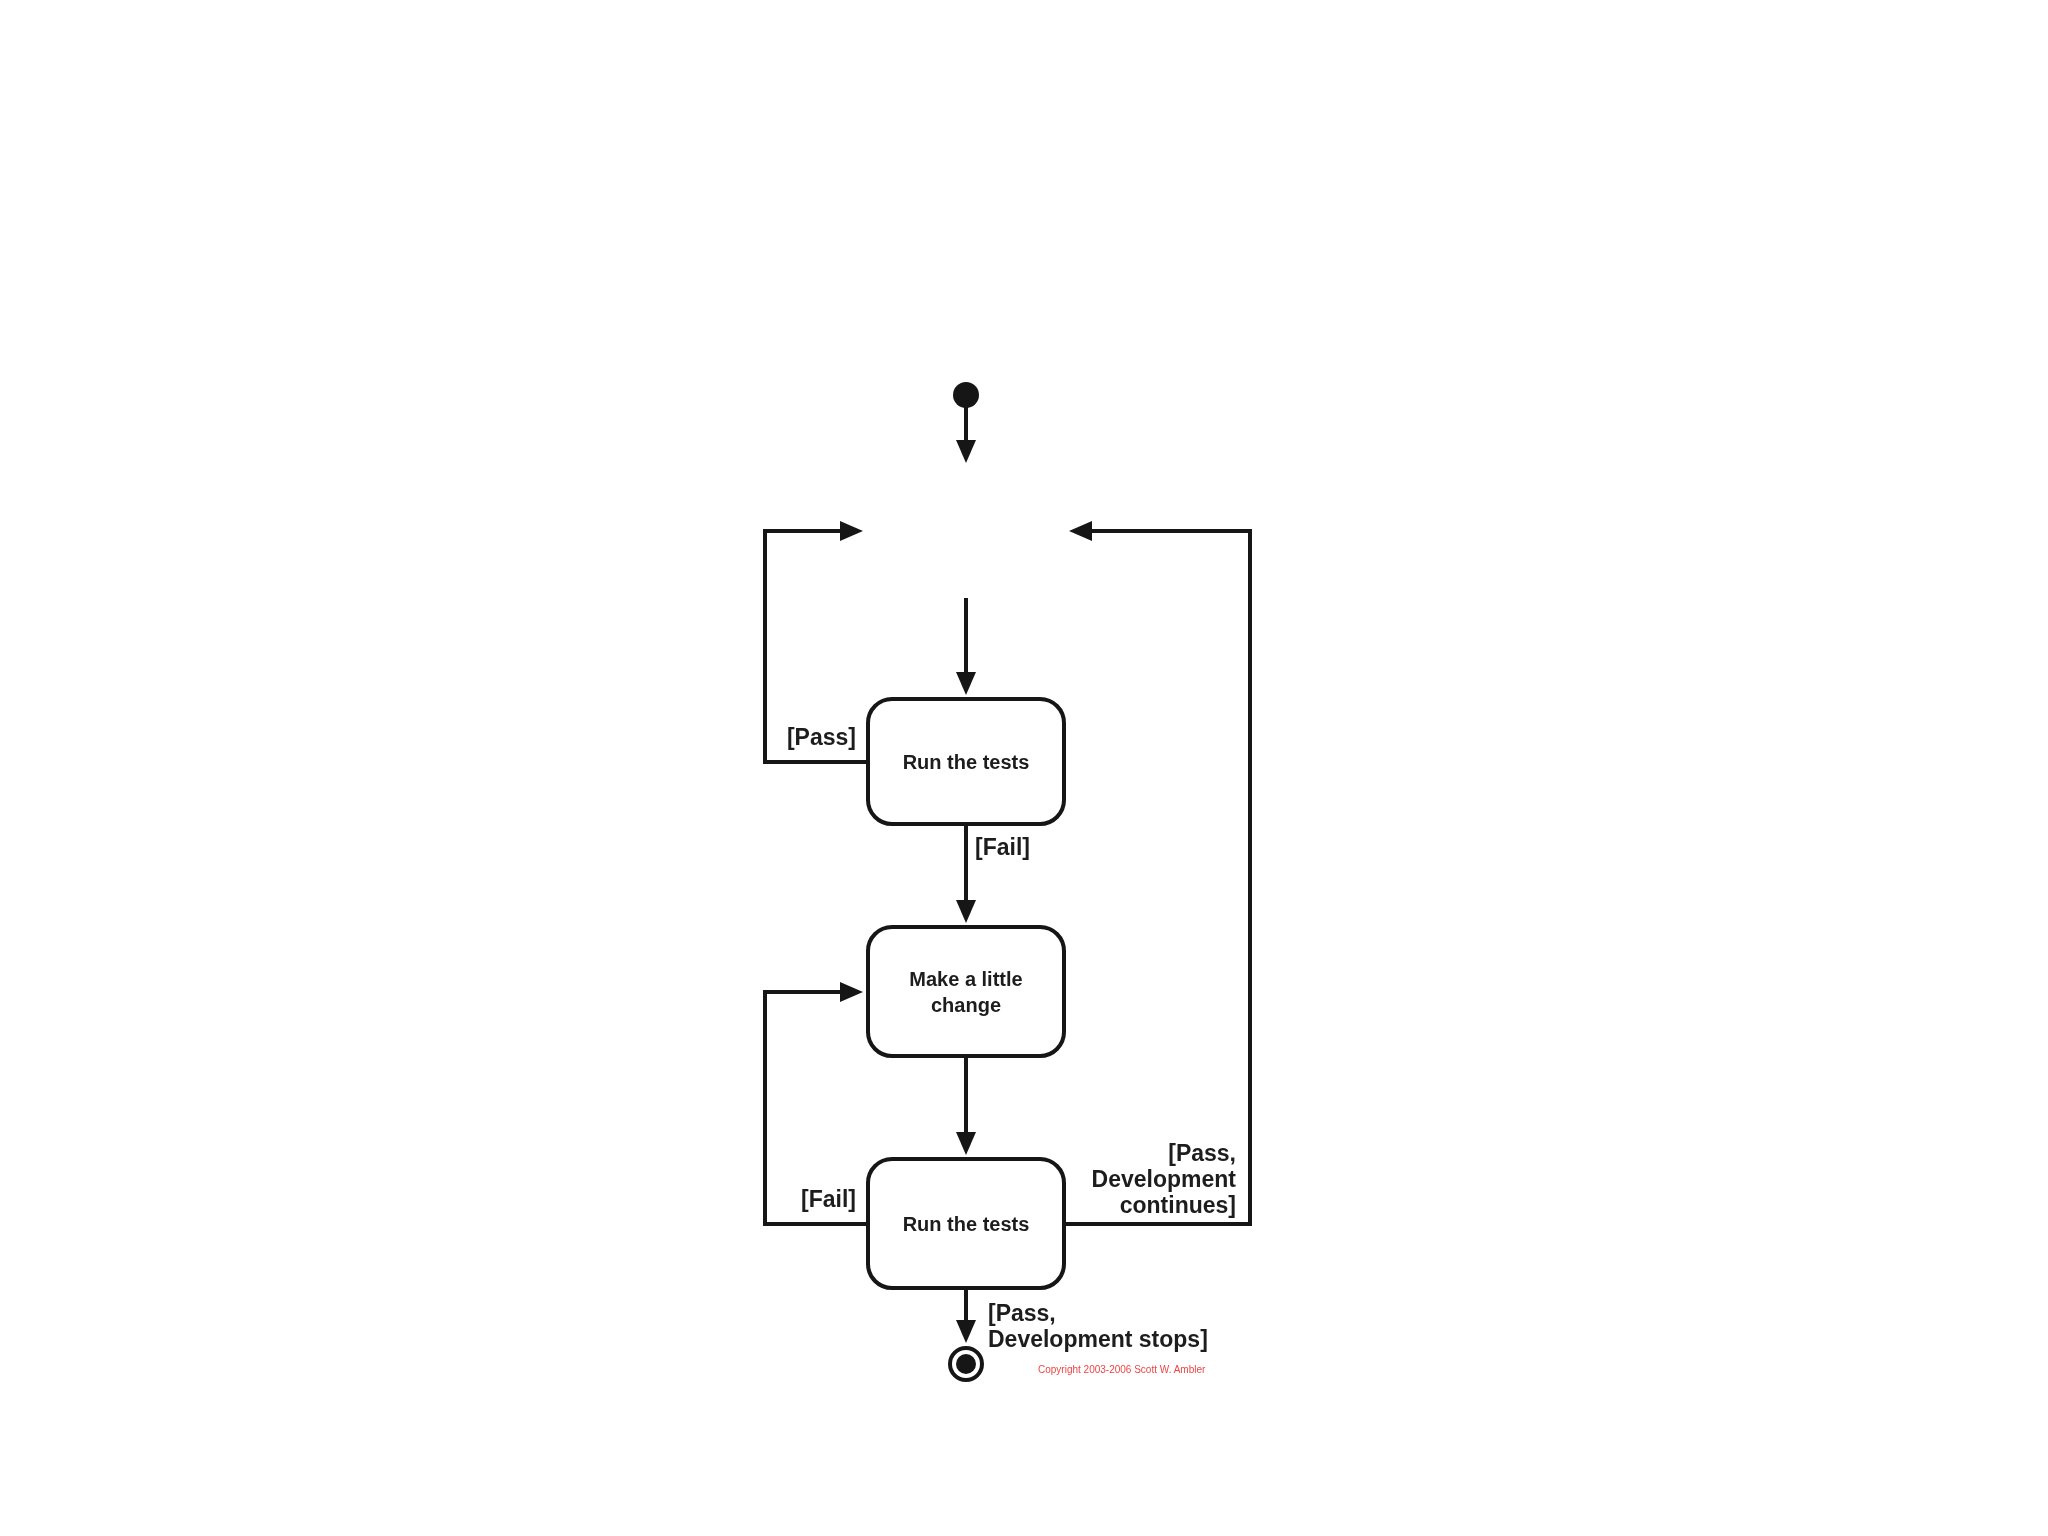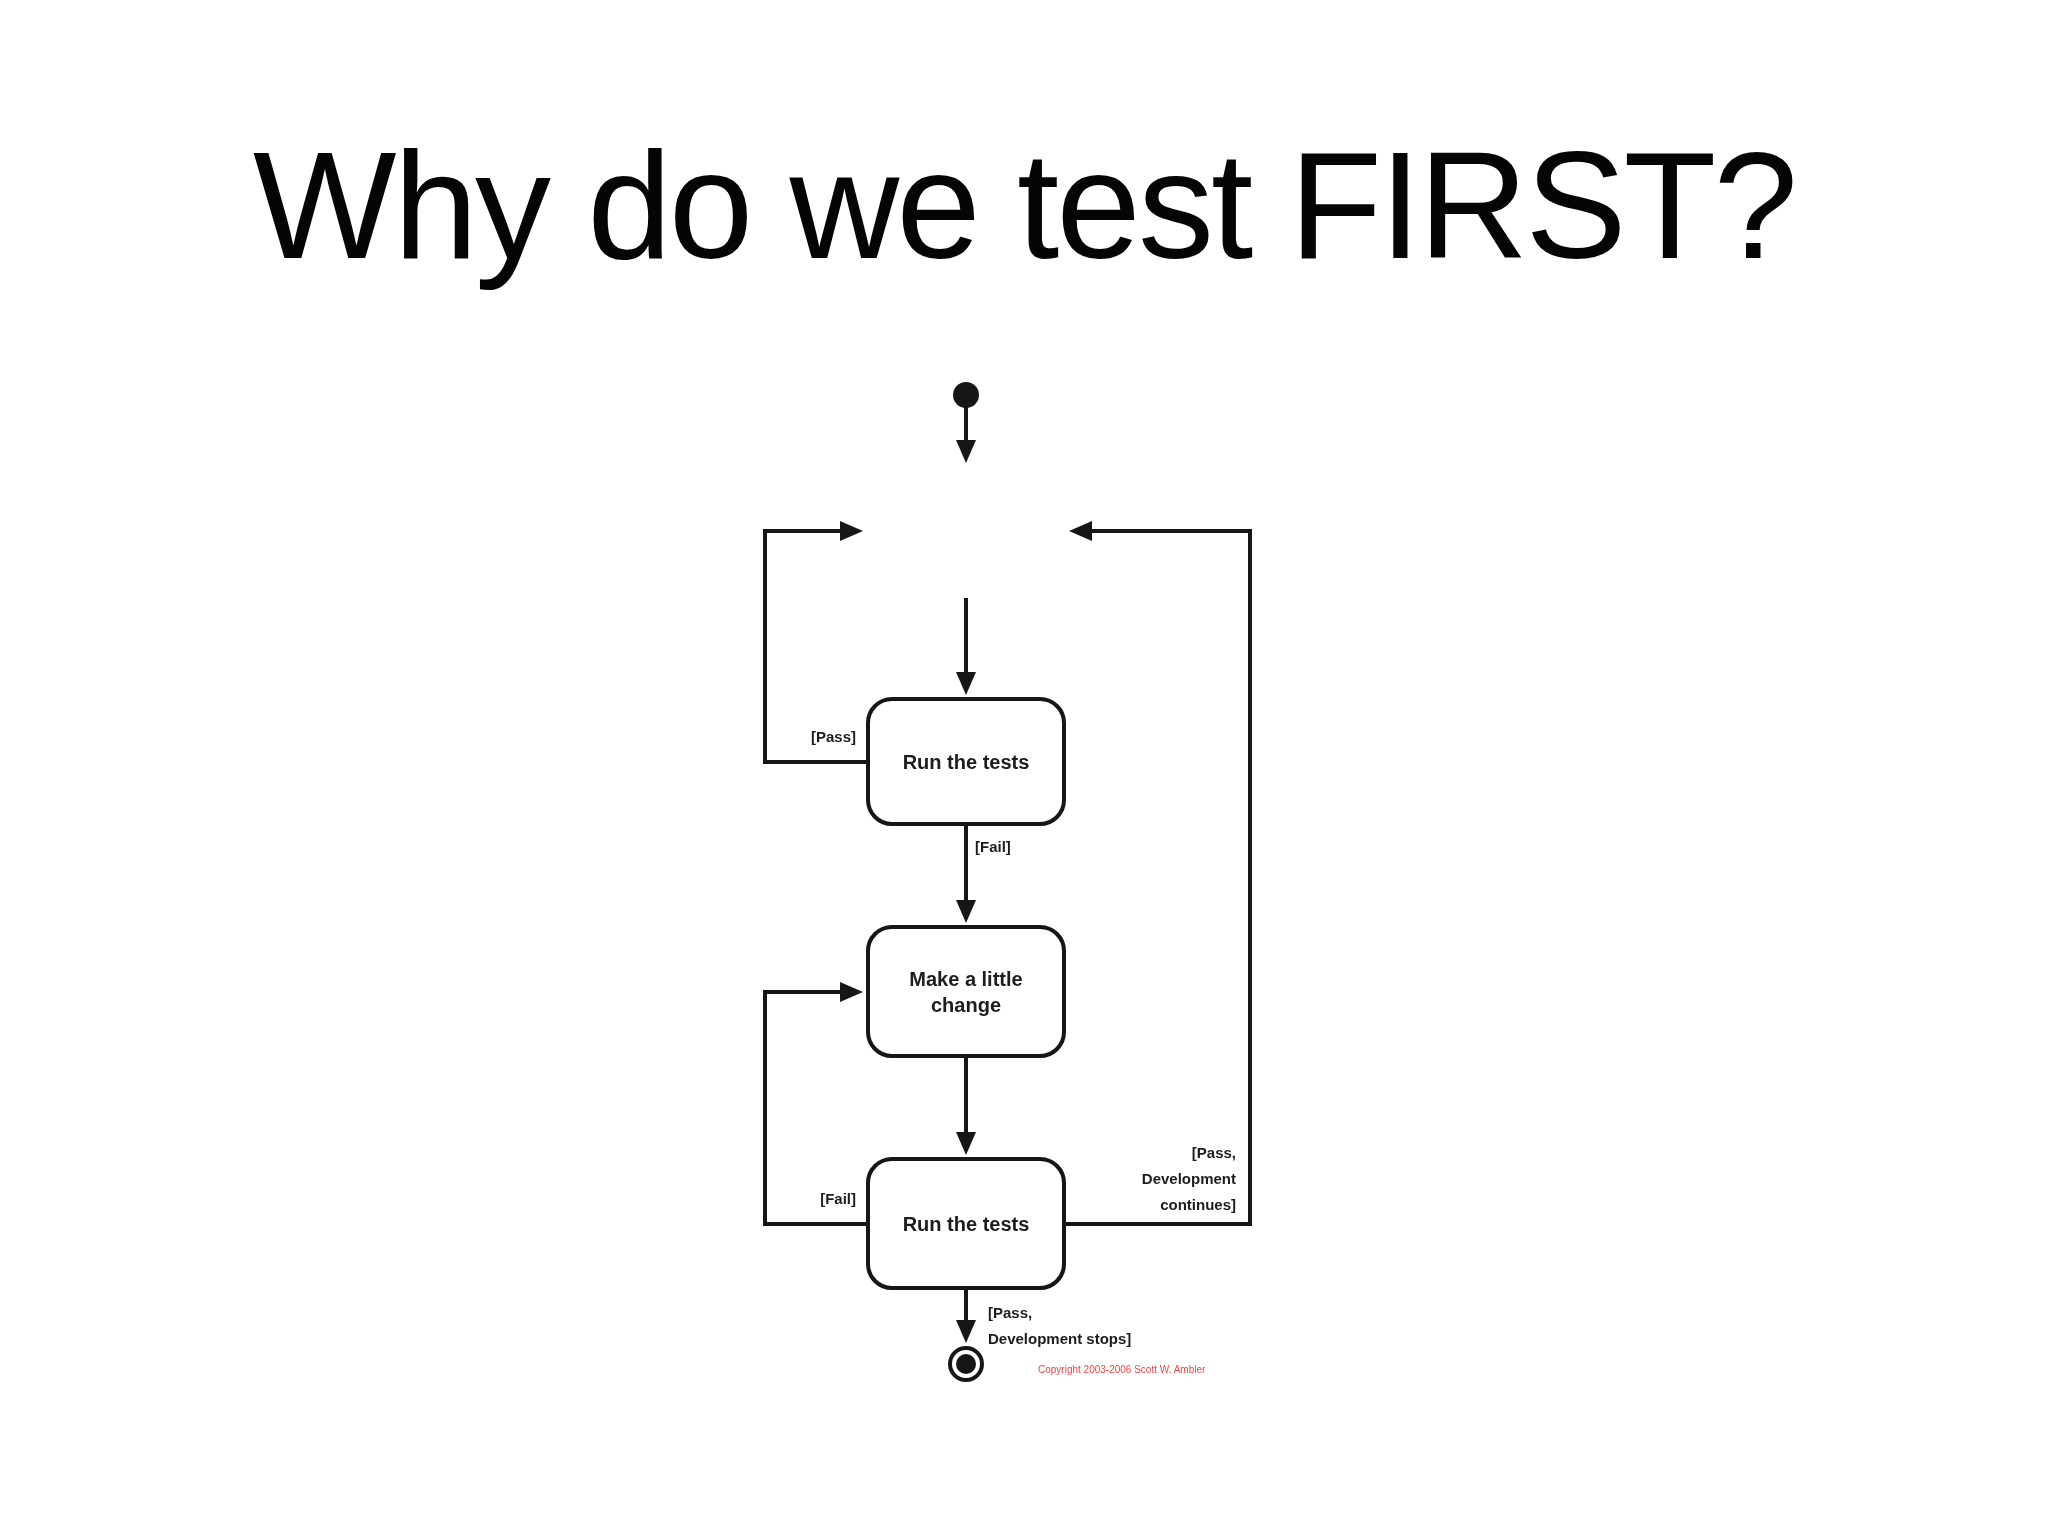--- a/index.html
+++ b/index.html
@@ -42,21 +42,21 @@
     color: #1d1d1d;
     line-height: 26px;
     padding: 0 10px;
   }
   .box-add-test   { top: 465px;  height: 133px; }
   .box-run-1     { top: 697px;  height: 129px; }
   .box-make-change{ top: 925px;  height: 133px; }
   .box-run-2     { top: 1157px; height: 133px; }
   .edge-label {
     position: absolute;
-    font-size: 15px;
+    font-size: 23px;
     font-weight: 700;
     color: #1d1d1d;
     line-height: 26px;
     white-space: pre-line;
   }
   .lbl-pass        { top: 724px;  right: 1192px; text-align: right; }
   .lbl-fail-1      { top: 834px;  left: 975px;  text-align: left; }
   .lbl-fail-2      { top: 1186px; right: 1192px; text-align: right; }
   .lbl-pass-cont   { top: 1140px; right: 812px; text-align: right; }
   .lbl-pass-stops  { top: 1300px; left: 988px;  text-align: left; }
@@ -68,21 +68,20 @@
     font-weight: 400;
     color: #ef4444;
     white-space: nowrap;
   }
 </style>
 </head>
 <body>
 
 <div class="slide">
 
-  <div class="title">Why do we test FIRST?</div>
 
   <div class="diagram">
 
     <svg class="connectors" width="2048" height="1536" viewBox="0 0 2048 1536">
       <g stroke="#161616" stroke-width="4" fill="none">
 
         <path d="M966,406 L966,442"></path>
 
         <path d="M966,598 L966,674"></path>
 

